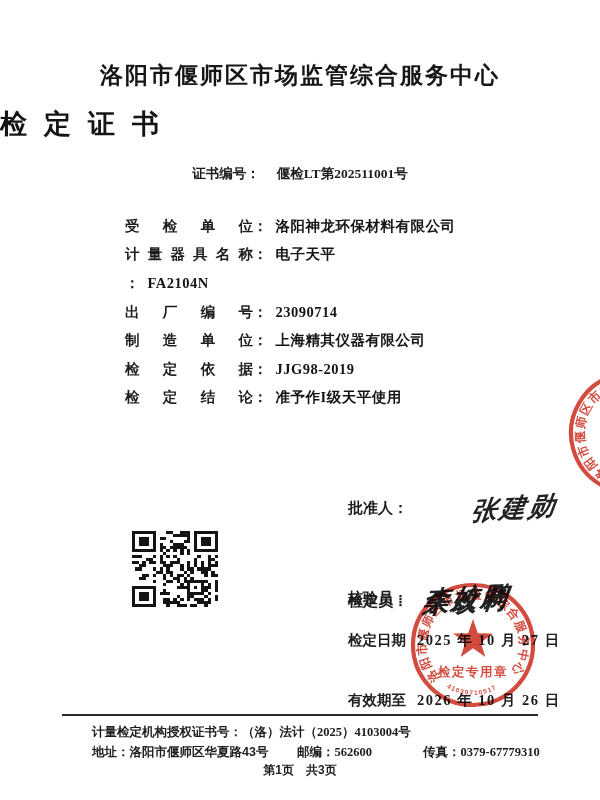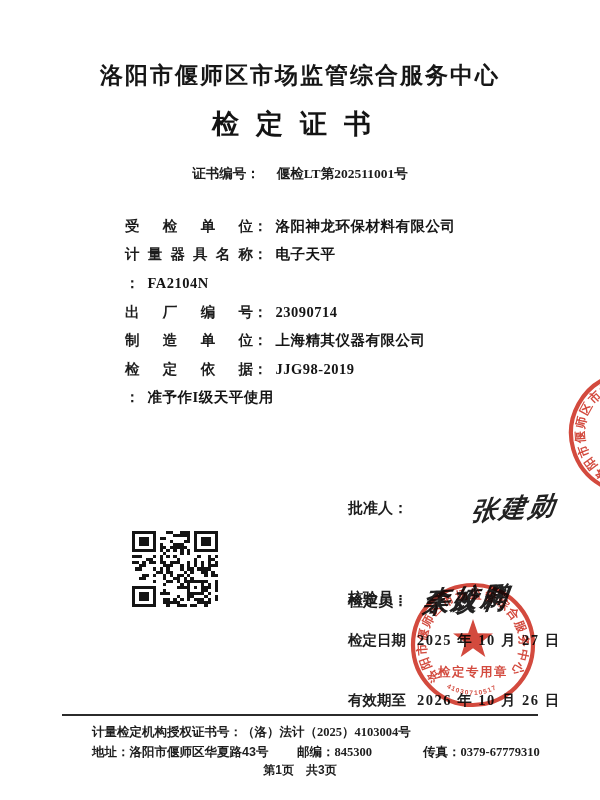--- a/index.html
+++ b/index.html
@@ -7,21 +7,21 @@
     width:600px;height:800px;position:relative;overflow:hidden;
     background:#ffffff;color:#1d1d1d;
     font-family:"Liberation Sans",sans-serif;
   }
   .page{position:absolute;inset:0;}
   .org-title{
     position:absolute;top:60px;left:0;width:100%;text-align:center;
     font-size:23px;font-weight:bold;letter-spacing:2px;color:#161616;
   }
   .cert-title{
-    position:absolute;top:106px;left:0;width:100%;text-align:center;
+    position:absolute;top:106px;left:0;width:100%;text-align:left;
     font-size:27px;font-weight:bold;letter-spacing:17px;
     box-sizing:border-box;color:#141414;
   }
   .cert-no{
     position:absolute;top:165px;left:0;width:100%;text-align:center;
     font-size:13.5px;font-weight:bold;
   }
   .cert-no .val{margin-left:17px;font-family:Liberation Serif, serif;}
   .fields{position:absolute;top:212px;left:125px;}
   .frow{display:flex;align-items:center;height:28.6px;font-size:14.5px;}
@@ -92,20 +92,21 @@
       <span class="flabel">制造单位</span>
         <span class="fcolon">：</span>
       <span class="fvalue">上海精其仪器有限公司</span>
     </div>
     <div class="frow">
       <span class="flabel">检定依据</span>
         <span class="fcolon">：</span>
       <span class="fvalue">JJG98-2019</span>
     </div>
     <div class="frow">
+      <span class="flabel">检定结论</span>
         <span class="fcolon">：</span>
       <span class="fvalue">准予作I级天平使用</span>
     </div>
   </div>
 
   <div class="qr">
     <svg id="qr-svg" width="86" height="76" viewBox="0 0 25 25" preserveAspectRatio="none" shape-rendering="crispEdges">
         <rect x="0" y="0" width="1" height="1" fill="#141414"></rect>
         <rect x="1" y="0" width="1" height="1" fill="#141414"></rect>
         <rect x="2" y="0" width="1" height="1" fill="#141414"></rect>
@@ -422,21 +423,21 @@
 
   <div class="divider"></div>
 
   <div class="fitem" style="left:92px;top:724px;">
     <span>计量检定机构授权证书号：</span><span class="fv">（洛）法计（2025）4103004号</span>
   </div>
   <div class="fitem" style="left:92px;top:744px;">
     <span>地址：</span><span>洛阳市偃师区华夏路43号</span>
   </div>
   <div class="fitem" style="left:297px;top:744px;">
-    <span>邮编：</span><span class="fv">845300</span>
+    <span>邮编：</span><span class="fv">562600</span>
   </div>
   <div class="fitem" style="left:423px;top:744px;">
     <span>传真：</span><span class="fv">0379-67779310</span>
   </div>
 
   <div class="page-info">第1页　共3页</div>
 
   <svg class="stamp stamp-edge" id="stamp-edge" viewBox="0 0 150 150">
       <defs>
         <path id="arcTopB" d="M -33.2,33.2 A 47,47 0 1,1 33.2,33.2"></path>

